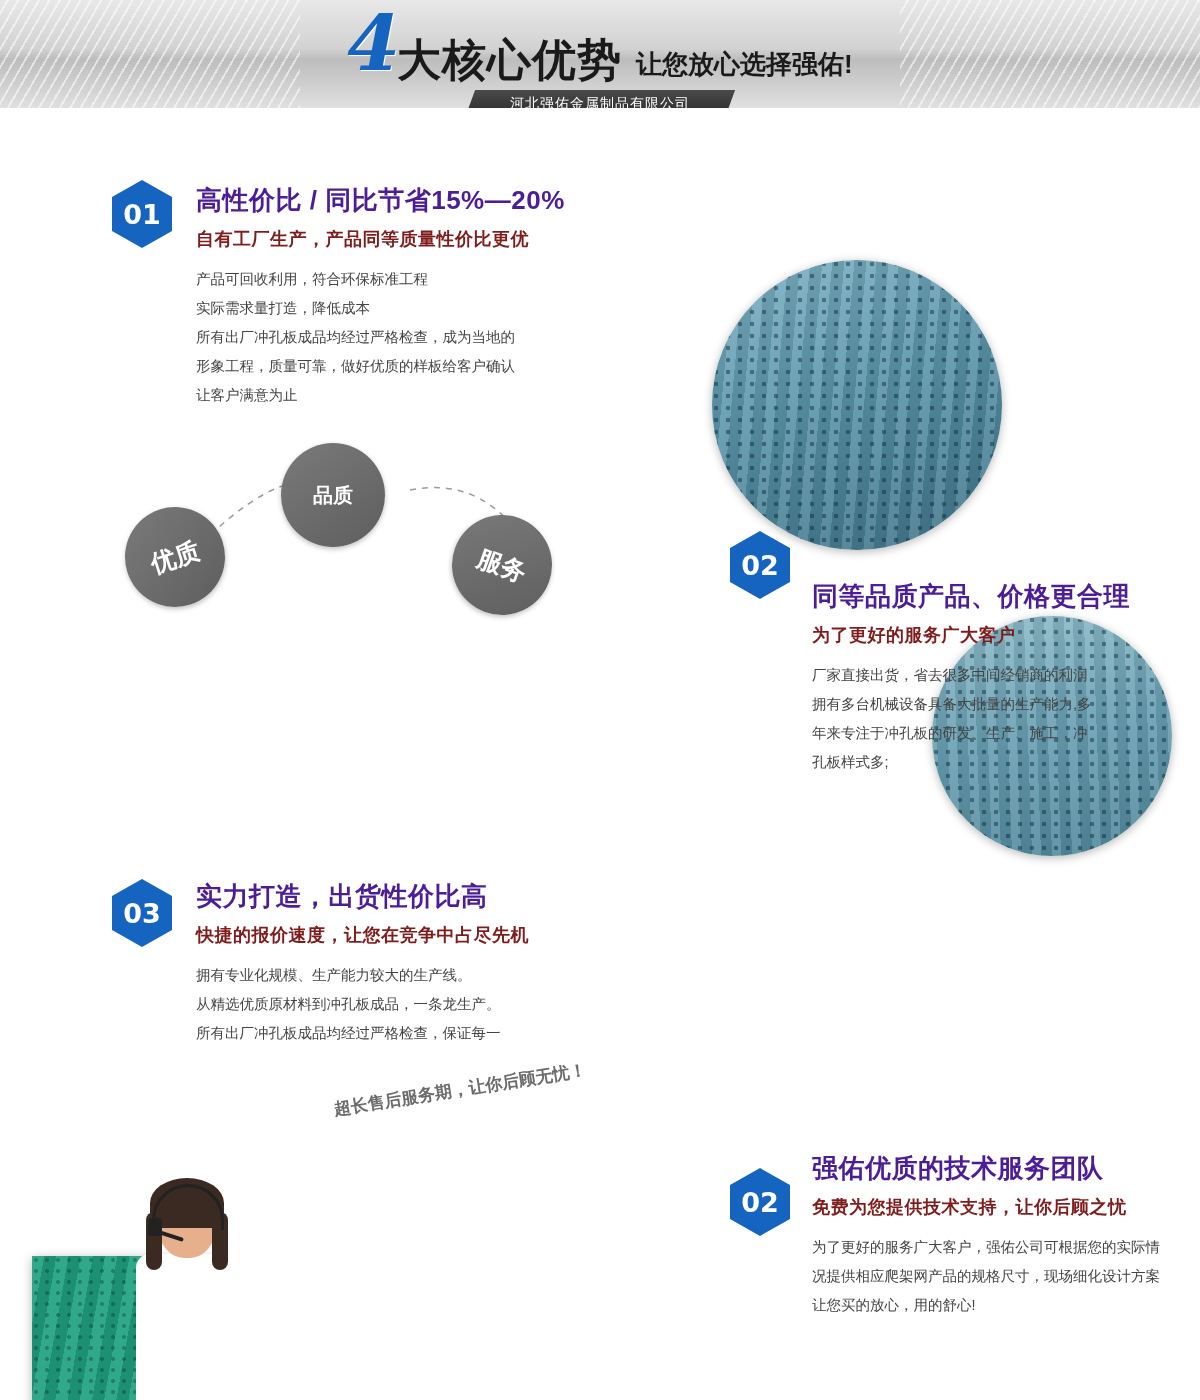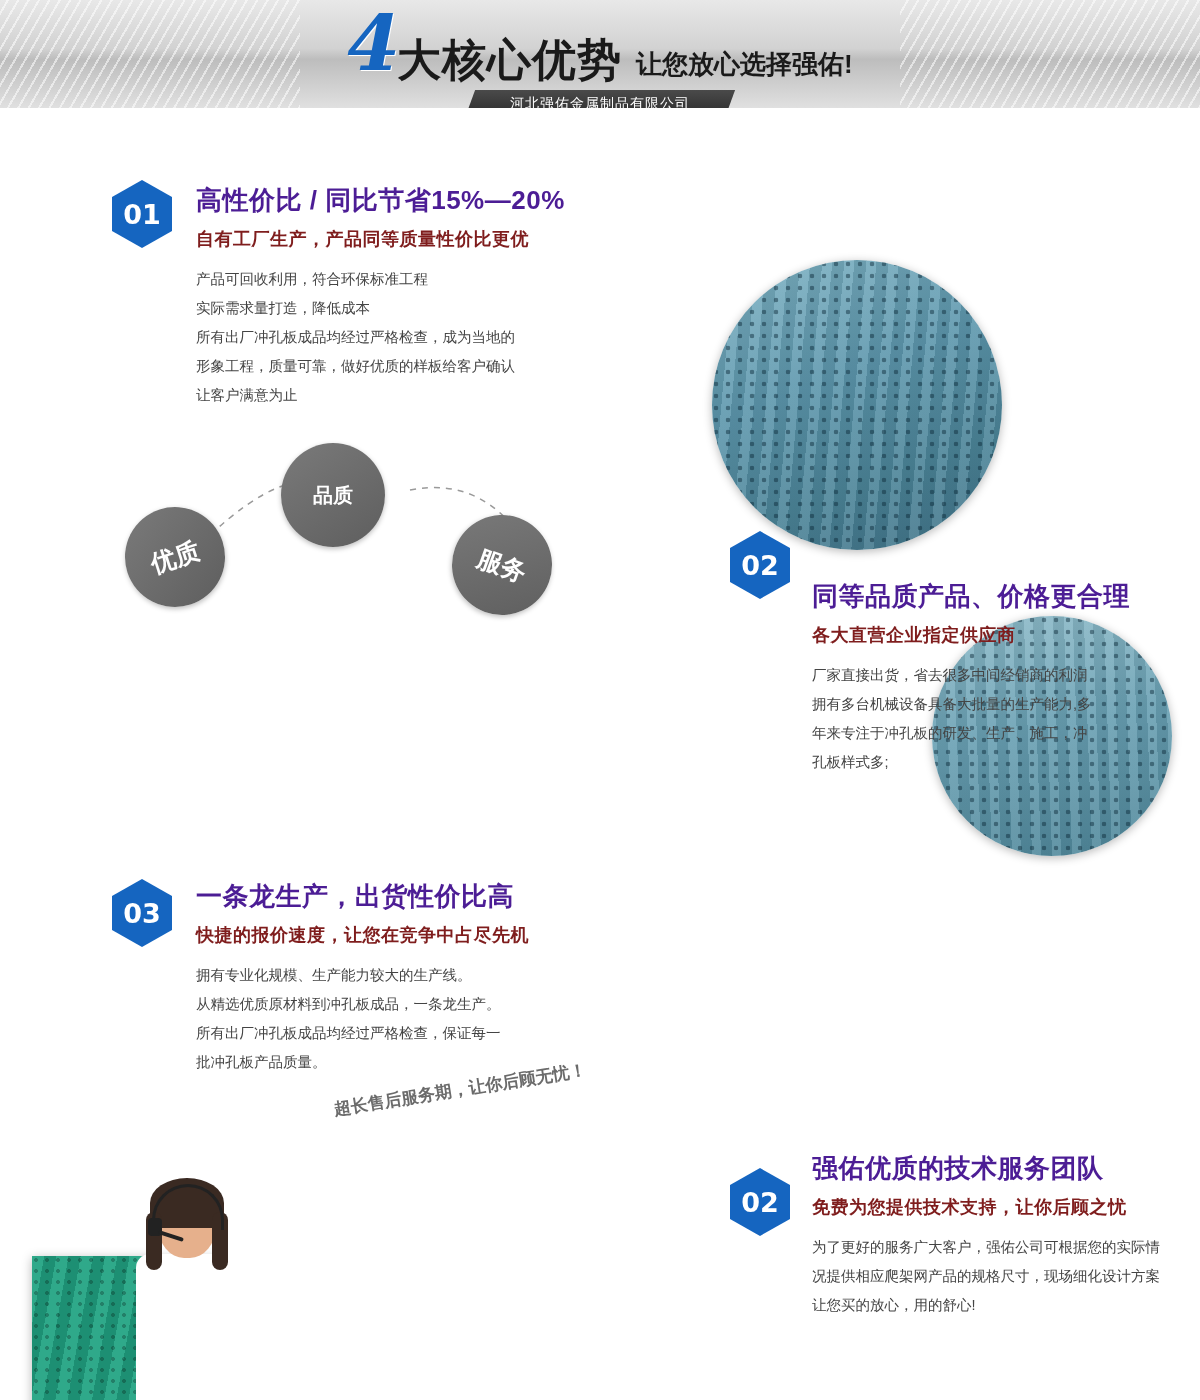--- a/index.html
+++ b/index.html
@@ -189,40 +189,39 @@
 <div class="abs photo shadow-img" style="left:32px; top:618px; width:185px; height:182px;
      background: repeating-linear-gradient(100deg, #2fa98a 0 12px, #1d8f73 12px 24px);">
   <div class="abs perf" style="inset:0; opacity:0.55;"></div>
 </div>
 
 <div class="abs" style="left:730px; top:531px;">
   <div class="hex">02</div>
 </div>
 <div class="abs" style="left:812px; top:533px; width:380px;margin-top:47px;">
   <div class="blk-title">同等品质产品、价格更合理</div>
-  <div class="blk-sub">各大直营企业指定供应商</div>
+  <div class="blk-sub">为了更好的服务广大客户</div>
   <div class="blk-body">
     <div>厂家直接出货，省去很多中间经销商的利润</div>
     <div>拥有多台机械设备具备大批量的生产能力,多</div>
     <div>年来专注于冲孔板的研发、生产、施工，冲</div>
     <div>孔板样式多;</div>
   </div>
 </div>
 
 <div class="abs" style="left:112px; top:879px;">
   <div class="hex">03</div>
 </div>
 <div class="abs" style="left:196px; top:880px; width:400px;">
-  <div class="blk-title">一条龙生产，出货性价比高</div>
+  <div class="blk-title">实力打造，出货性价比高</div>
   <div class="blk-sub">快捷的报价速度，让您在竞争中占尽先机</div>
   <div class="blk-body">
     <div>拥有专业化规模、生产能力较大的生产线。</div>
     <div>从精选优质原材料到冲孔板成品，一条龙生产。</div>
     <div>所有出厂冲孔板成品均经过严格检查，保证每一</div>
-    <div>批冲孔板产品质量。</div>
   </div>
 </div>
 
 <div class="abs" style="left:336px; top:1098px;">
   <div class="svc-text">超长售后服务期，让你后顾无忧！</div>
 </div>
 
 <div class="abs" style="left:100px; top:1178px; width:170px; height:222px; overflow:hidden;">
   <div class="abs" style="left:36px; top:76px; width:100px; height:146px; background:#ffffff; border-radius:14px 14px 0 0;"></div>
   <div class="abs" style="left:58px; top:8px; width:58px; height:72px; background:#e6b08c; border-radius:50% 50% 45% 45%;"></div>

